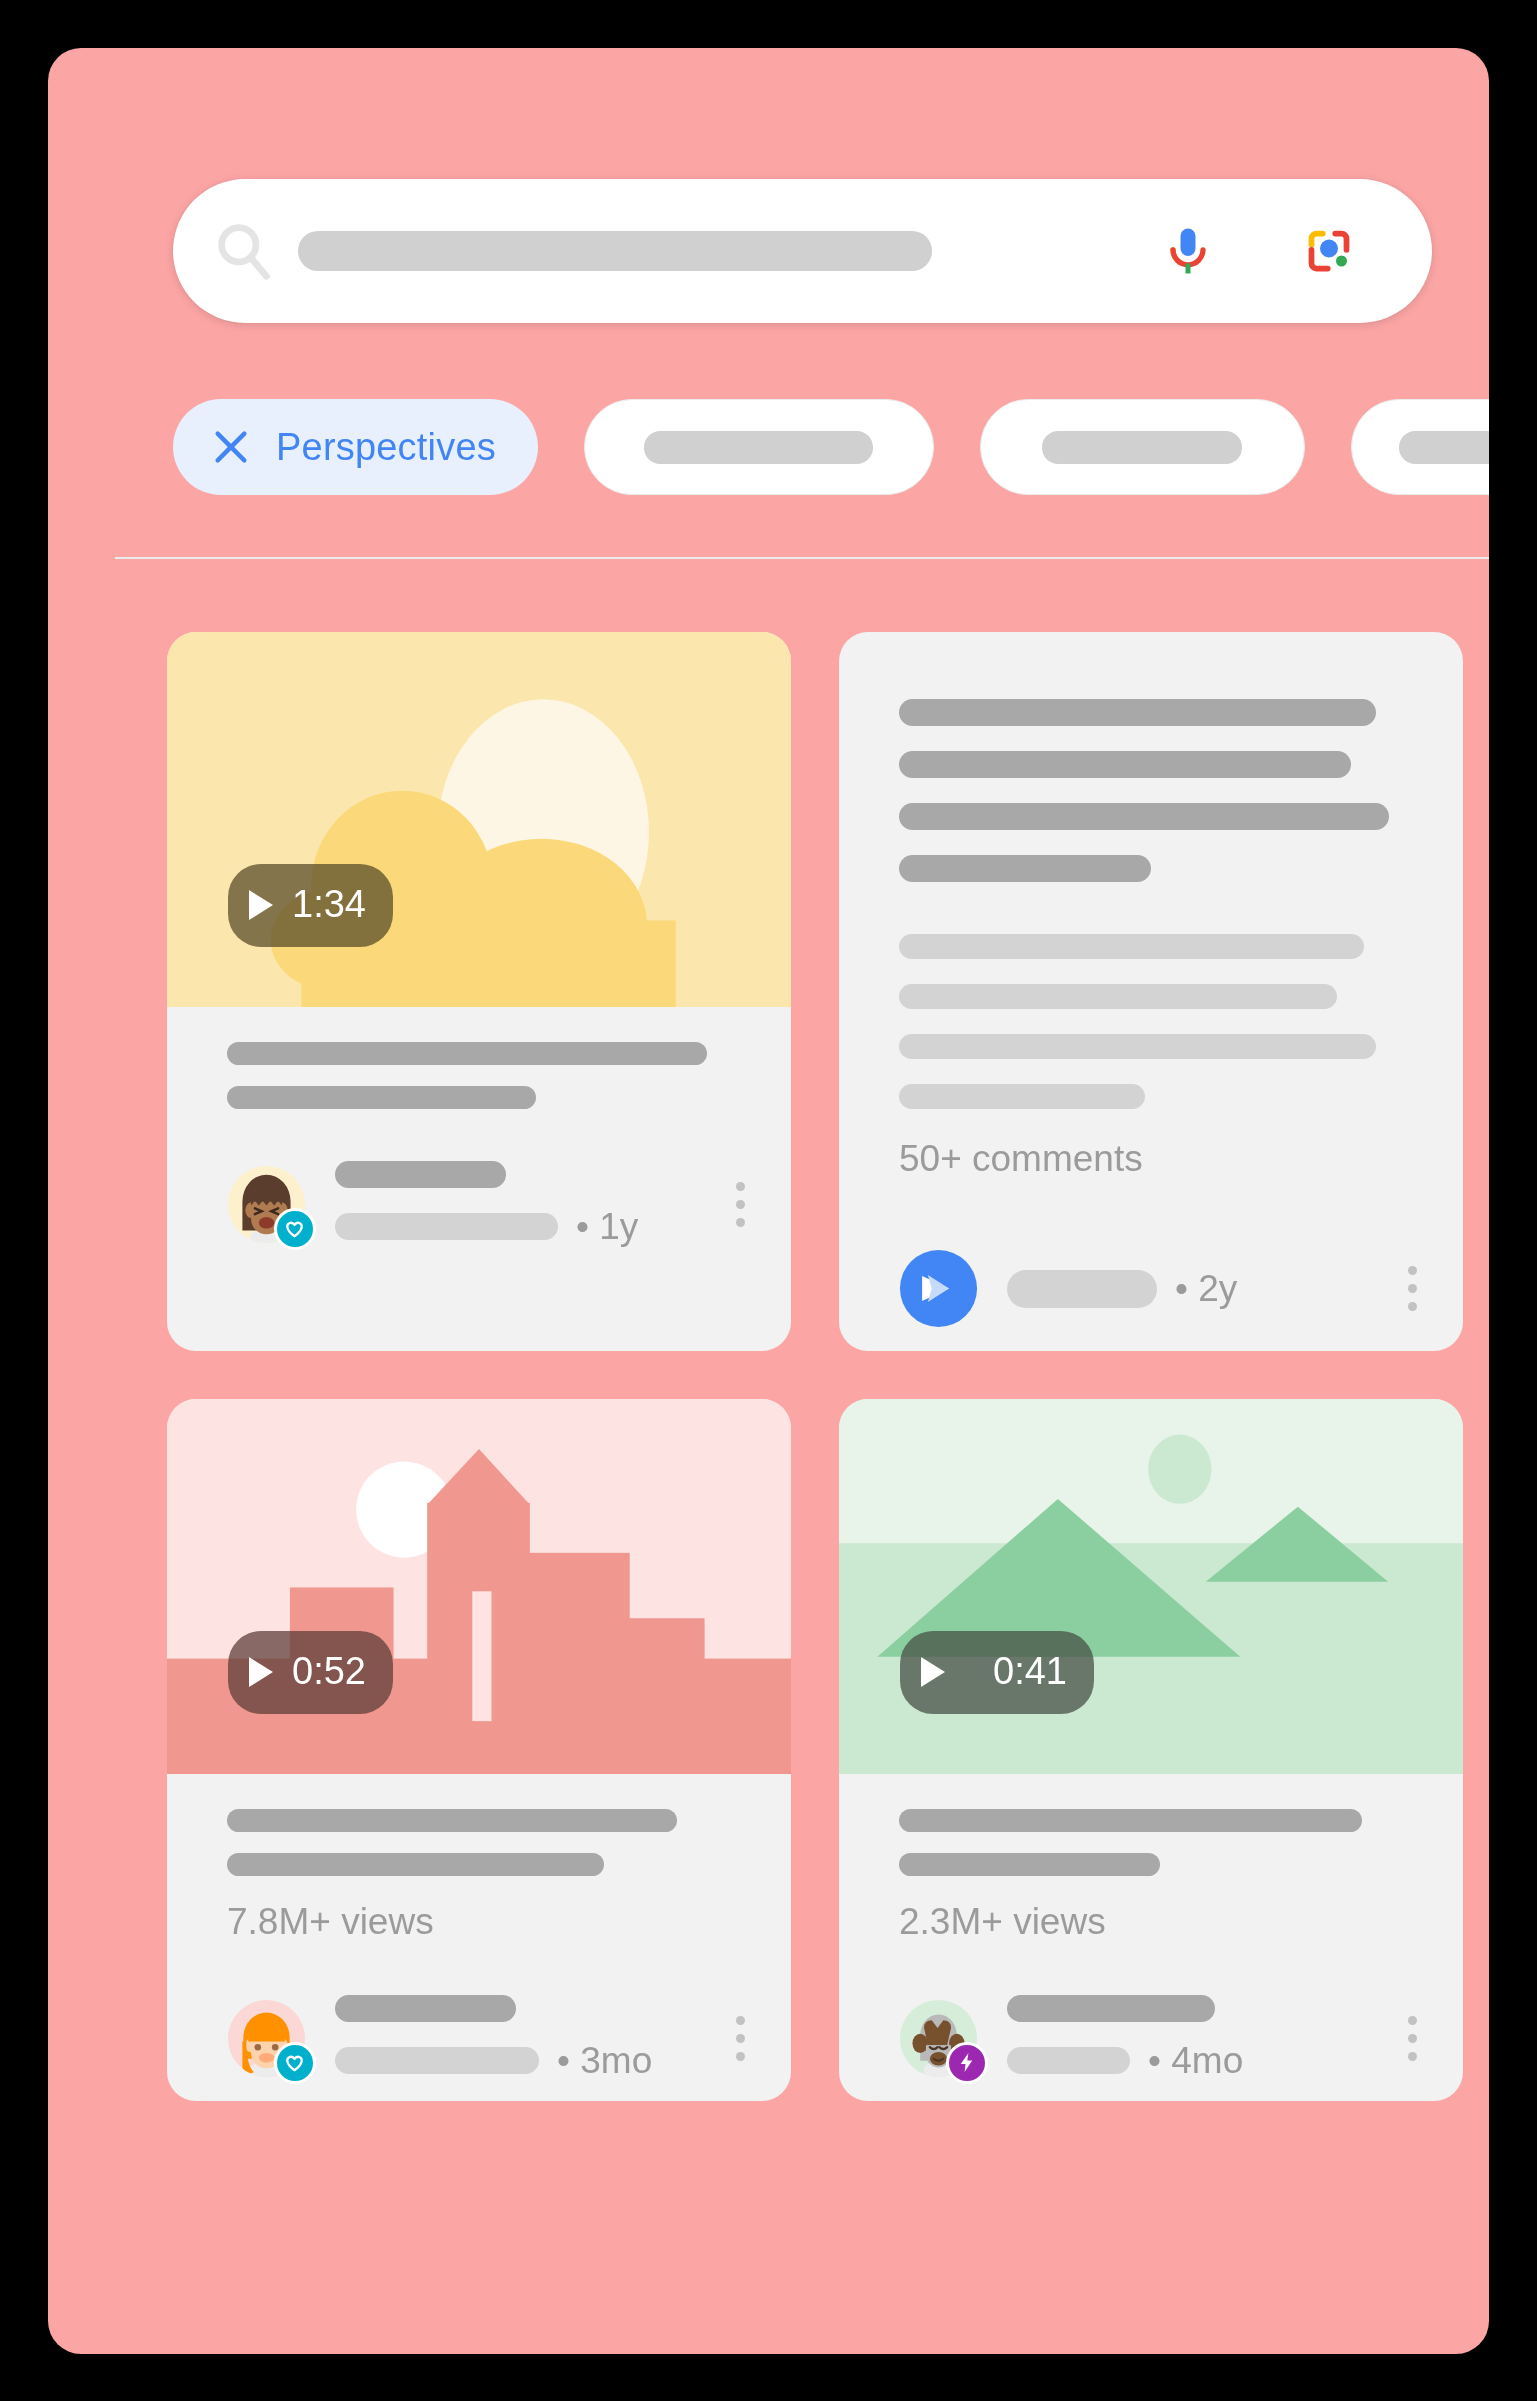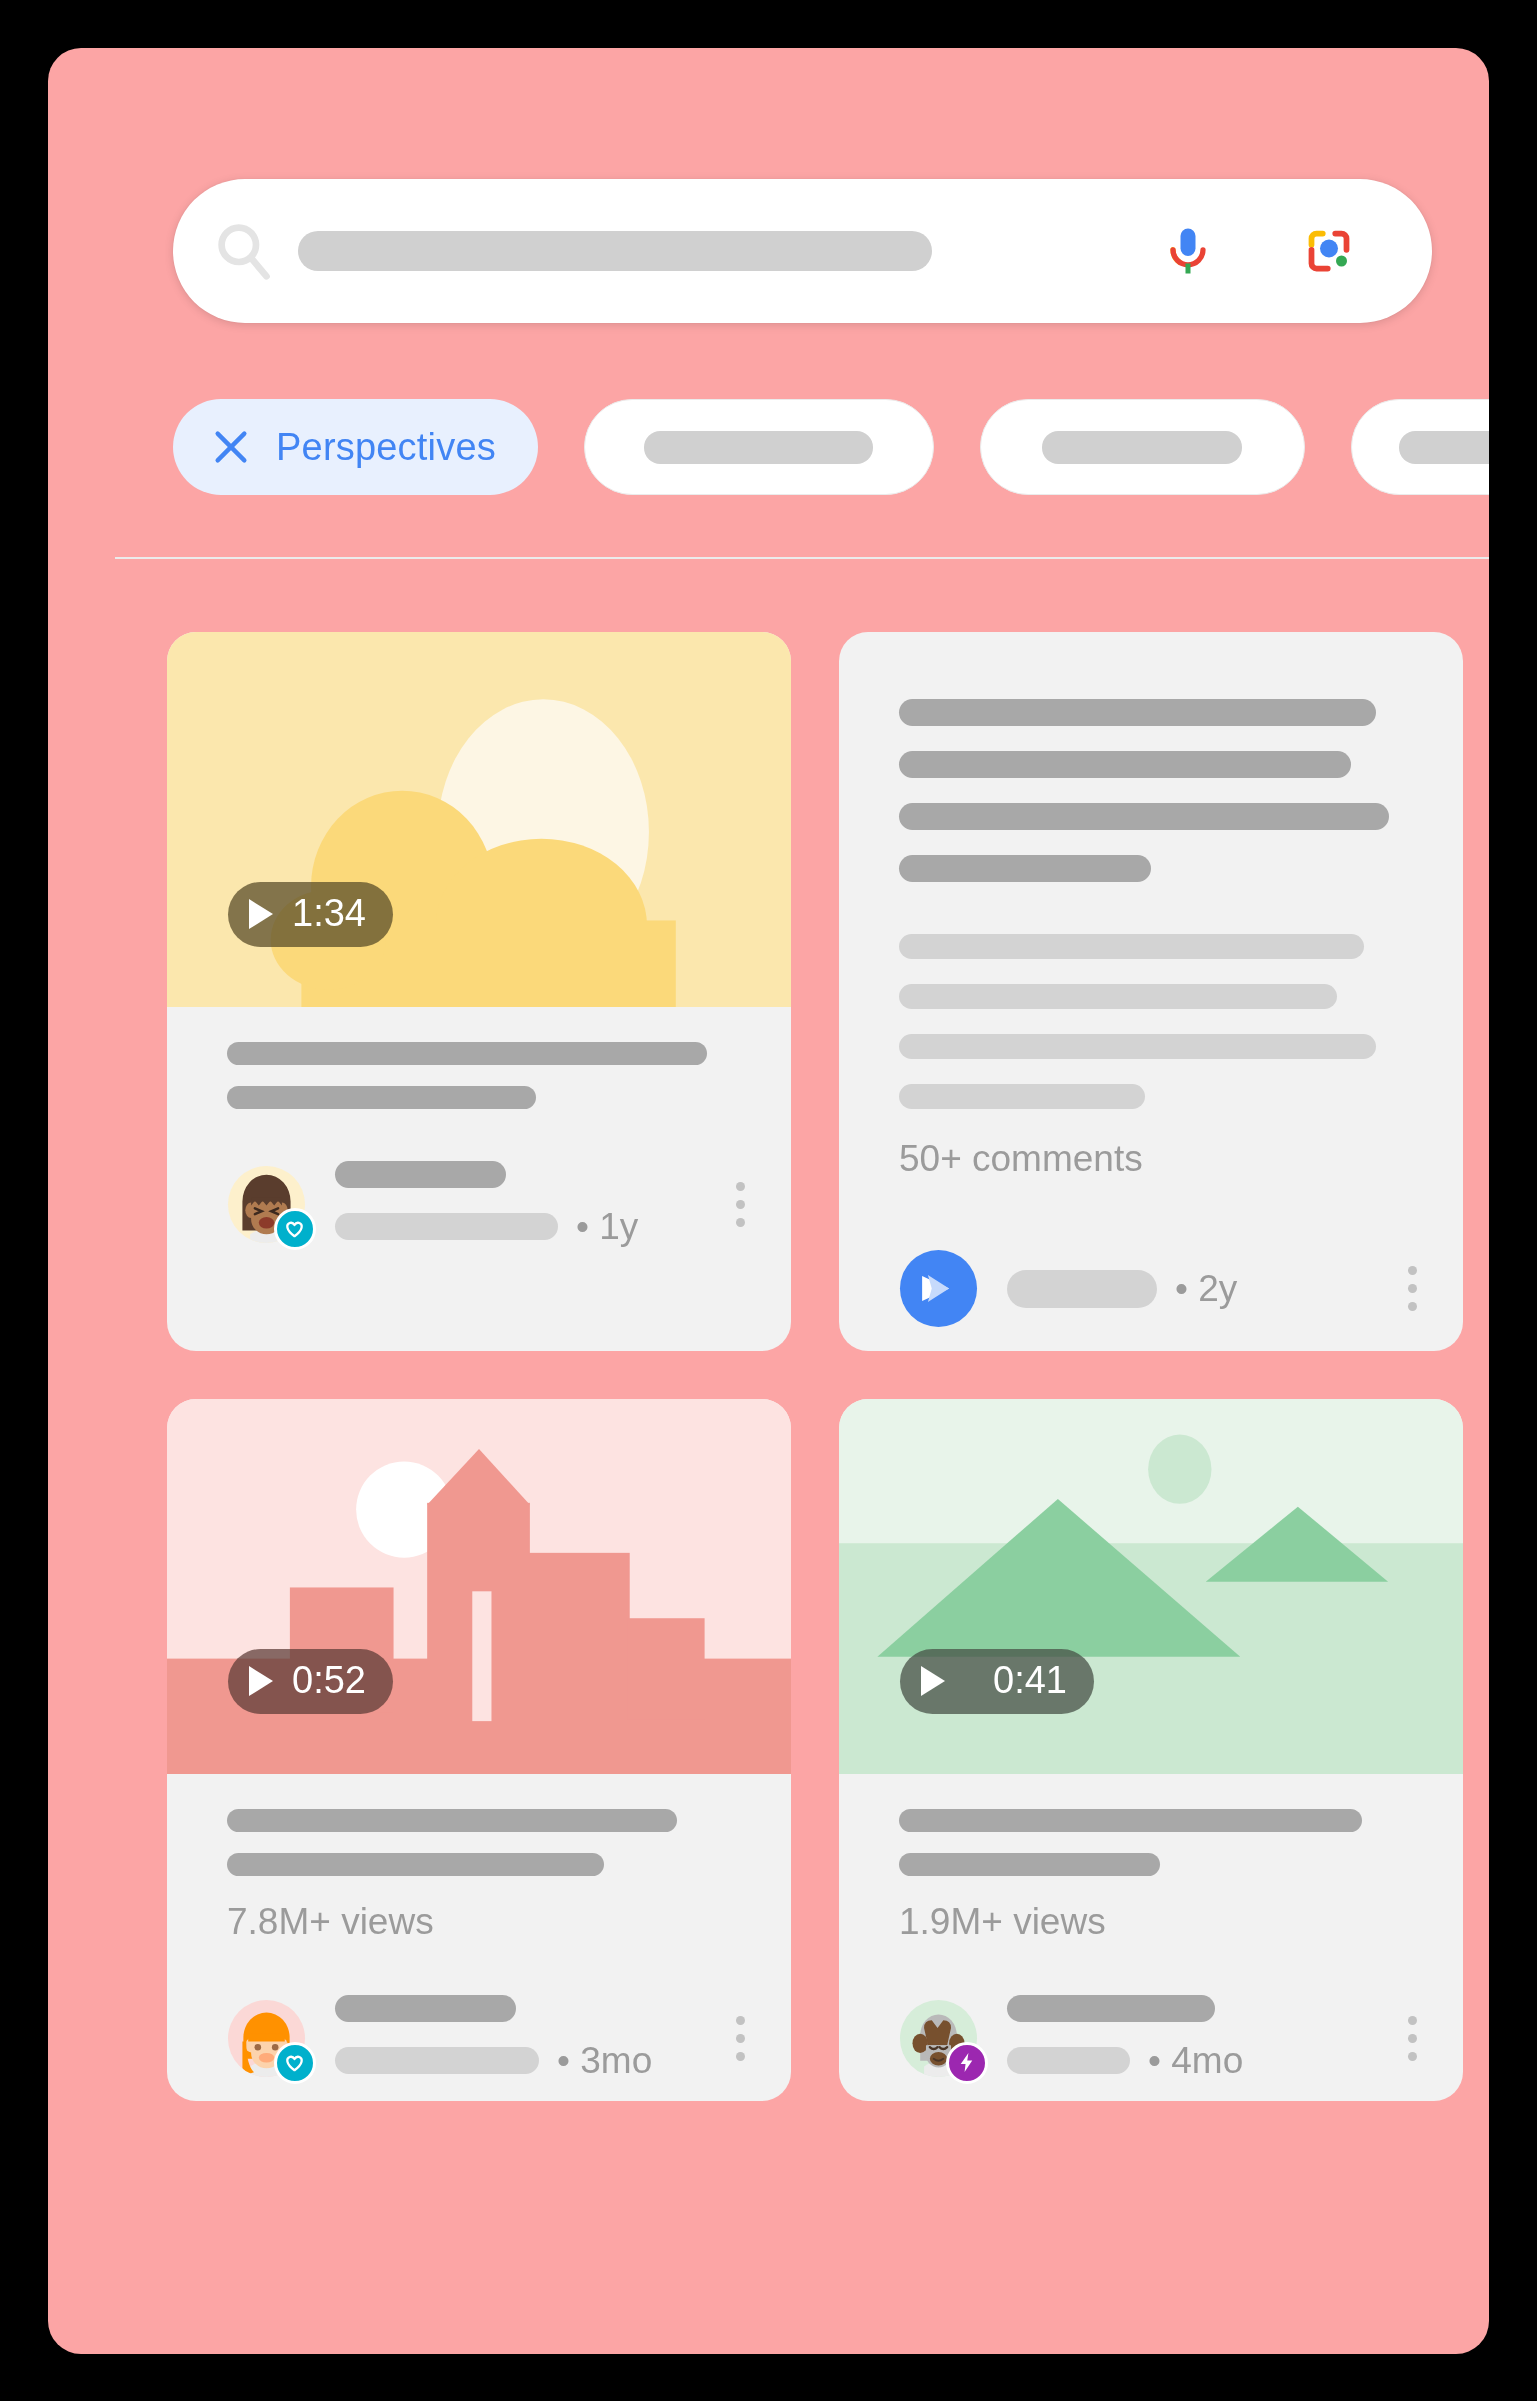--- a/index.html
+++ b/index.html
@@ -99,21 +99,21 @@
     border-radius: 29px;
     overflow: hidden;
     position: relative;
   }
 
   
   .thumb { position: relative; width: 100%; height: 375px; overflow: hidden; }
   .thumb svg { display: block; width: 100%; height: 100%; }
   .dur-badge {
     position: absolute; left: 61px; bottom: 60px;
-    height: 65px; padding: 0 27px 2px 21px;
+    height: 83px; padding: 0 27px 2px 21px;
     border-radius: 33px;
     display: flex; align-items: center; gap: 19px;
     color: #ffffff; font-size: 38px;
   }
   .play-tri {
     width: 0; height: 0;
     border-left: 24px solid #ffffff;
     border-top: 15.4px solid transparent;
     border-bottom: 15.4px solid transparent;
   }
@@ -383,21 +383,21 @@
           <path d="M382 190 L478 112 L572 190 Z" fill="#8bcfa0"></path>
         </svg>
         <div class="dur-badge" style="background:rgba(70,80,70,0.74);gap:48px;">
           <span class="play-tri"></span>
           <span>0:41</span>
         </div>
       </div>
       <div class="body">
         <div class="tline" style="width:463px"></div>
         <div class="tline" style="width:261px"></div>
-        <div class="meta-text">1.9M+ views</div>
+        <div class="meta-text">2.3M+ views</div>
       </div>
       <div class="footer">
         <div class="avatar-wrap">
           <svg viewBox="0 0 82 82">
             <circle cx="41" cy="41" r="40" fill="#d6edd9"></circle>
             <clipPath id="c4">
                 <circle cx="41" cy="41" r="40"></circle>
               </clipPath>
             <g clip-path="url(#c4)">
               <path d="M22 38 a19 22 0 0 1 38 0 v26 h-38z" fill="#b9b9b9"></path>

